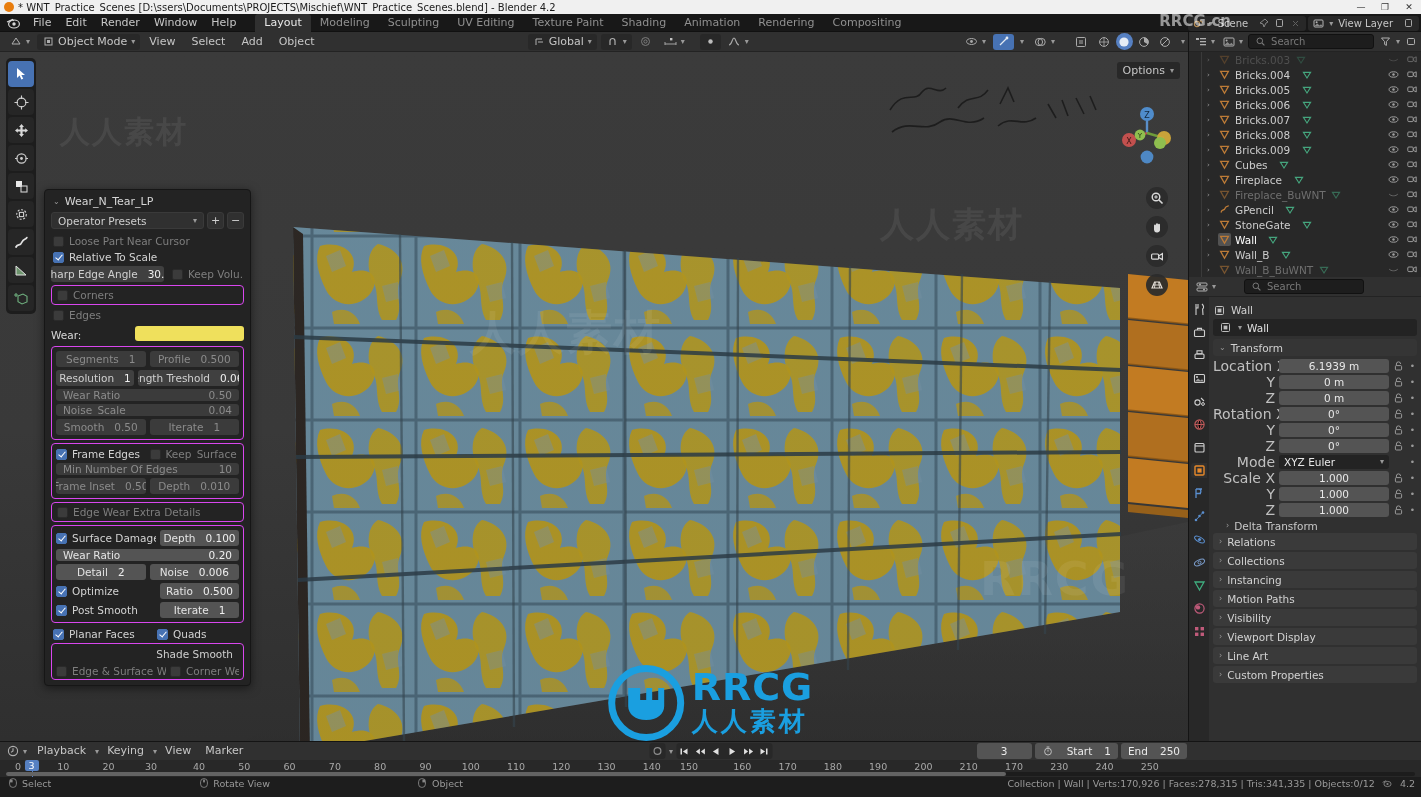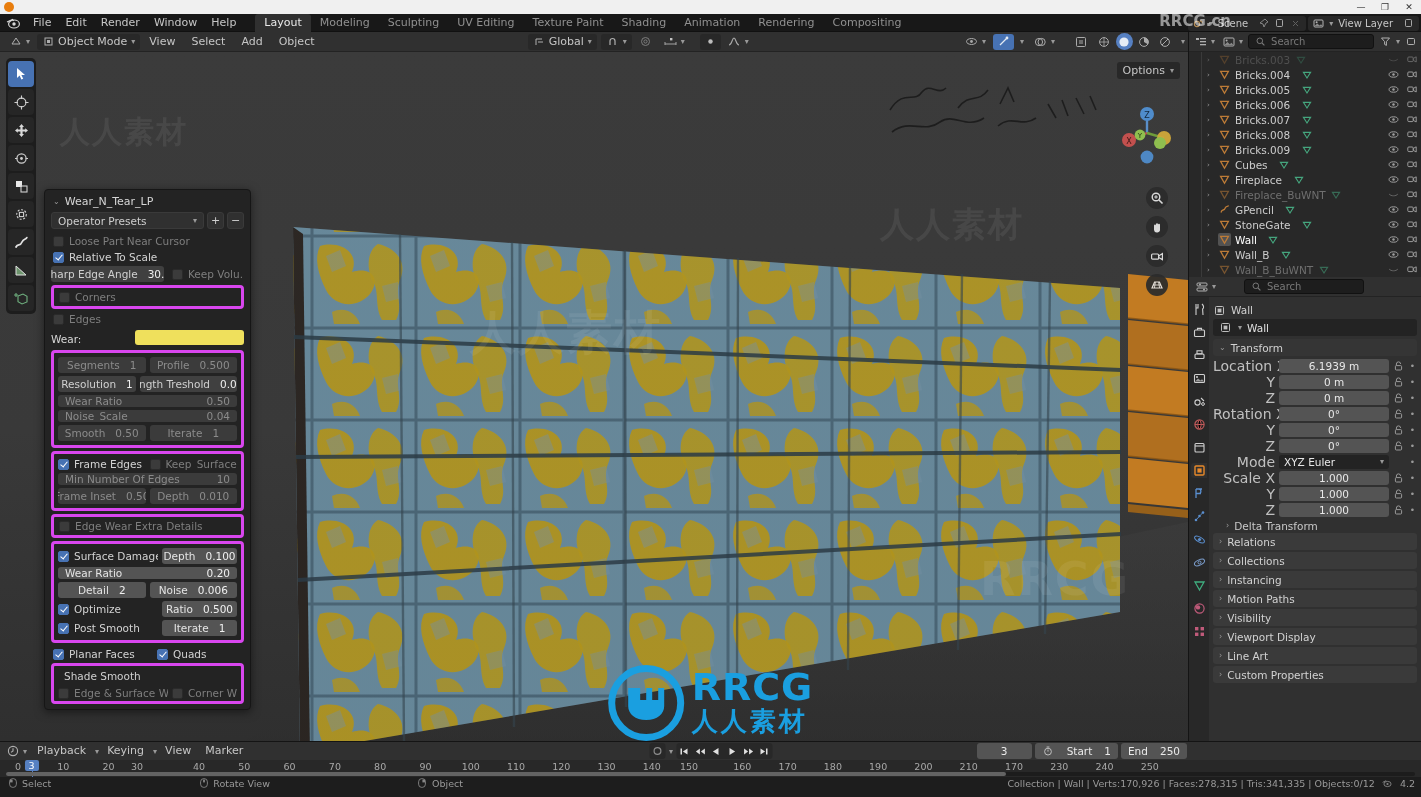--- a/index.html
+++ b/index.html
@@ -75,22 +75,22 @@
   .op-body { padding:0 6px; display:flex; flex-direction:column; gap:3px; }
   .row { display:flex; gap:4px; }
   .fld { background:#545454; border-radius:3px; height:16px; display:flex; align-items:center;
     justify-content:space-between; padding:0 7px; font-size:10.5px; color:#e4e4e4; flex:1;
     white-space:nowrap; overflow:hidden; }
   .fld.dim { background:#3b3b3b; color:#8b8b8b; }
   .fld.dark { background:#404040; color:#d0d0d0; }
   .fld .v { color:#efefef; }
   .fld.dim .v { color:#8b8b8b; }
   .fld.center { justify-content:center; gap:10px; }
-  .grp { border:3px solid #d946ef; border-radius:4px; padding:4px; display:flex;
-    flex-direction:column; gap:3px; }
+  .grp { border:1px solid #d946ef; border-radius:4px; padding:4px; display:flex;
+    flex-direction:column; gap:3px;text-align:right; }
   .chk { display:flex; align-items:center; gap:5px; font-size:10.5px; color:#d3d3d3;
     flex:1; white-space:nowrap; overflow:hidden; }
   .chk.dim { color:#7e7e7e; }
   .box { width:11px; height:11px; border-radius:2px; background:#3b3b3b; flex:none;
     border:1px solid #2a2a2a; }
   .box.on { background:#4772b3; border-color:#4772b3; position:relative; }
   .box.on:after { content:""; position:absolute; left:3px; top:0px; width:3px; height:6px;
     border:solid #fff; border-width:0 1.6px 1.6px 0; transform:rotate(40deg); }
   .preset-row { display:flex; gap:3px; padding:0 6px 4px; }
   .preset-dd { background:#303030; border:1px solid #3a3a3a; border-radius:3px; height:17px;
@@ -190,20 +190,21 @@
   .wm-txt1 { color:#1a9fe0; font-size:38px; font-weight:bold; letter-spacing:1px; line-height:1; }
   .wm-txt2 { color:#1a9fe0; font-size:26px; font-weight:bold; letter-spacing:3px; line-height:1.2; }
   .wm-top { position:absolute; right:190px; top:12px; color:rgba(255,255,255,.55);
     font-size:15px; font-weight:bold; z-index:20; }
 </style>
 </head>
 <body>
 
 <div class="titlebar">
   <div class="tb-icon"></div>
+  <div class="tb-text">* WNT_Practice_Scenes [D:\ssers\Documents\PROJECTS\Mischief\WNT_Practice_Scenes.blend] - Blender 4.2</div>
   <div class="win-btns">
     <span>—</span>
     <span>❐</span>
     <span>✕</span>
   </div>
 </div>
 
 <div class="topbar">
   <div class="blender-logo">
     <svg width="15" height="12" viewBox="0 0 15 12">
@@ -1716,21 +1717,21 @@
         <div class="gl" style="left: 968.698px;"></div>
         <div class="gl" style="left: 1013.97px;"></div>
         <div class="gl" style="left: 1059.24px;"></div>
         <div class="gl" style="left: 1104.51px;"></div>
         <div class="gl" style="left: 1149.78px;"></div>
       </div>
     <div id="tl-ticks">
         <div class="tick" style="left: 18px;">0</div>
         <div class="tick" style="left: 63.2713px;">10</div>
         <div class="tick" style="left: 108.543px;">20</div>
-        <div class="tick" style="left: 137px;">30</div>
+        <div class="tick" style="left: 151px;">30</div>
         <div class="tick" style="left: 199.085px;">40</div>
         <div class="tick" style="left: 244.357px;">50</div>
         <div class="tick" style="left: 289.628px;">60</div>
         <div class="tick" style="left: 334.899px;">70</div>
         <div class="tick" style="left: 380.171px;">80</div>
         <div class="tick" style="left: 425.442px;">90</div>
         <div class="tick" style="left: 470.713px;">100</div>
         <div class="tick" style="left: 515.984px;">110</div>
         <div class="tick" style="left: 561.256px;">120</div>
         <div class="tick" style="left: 606.527px;">130</div>

